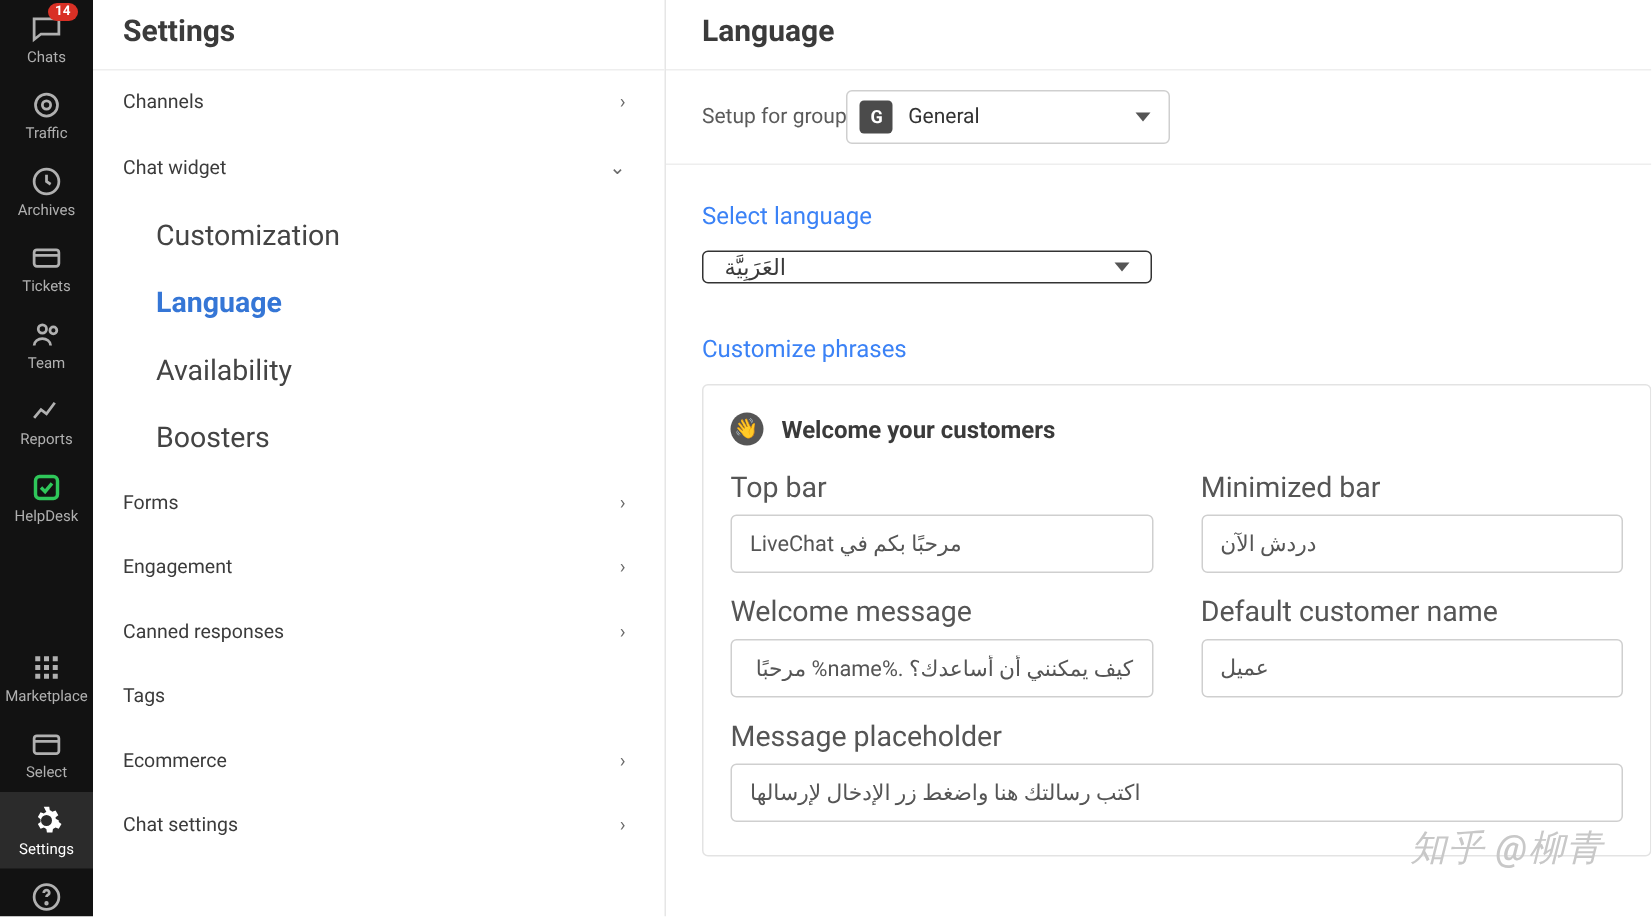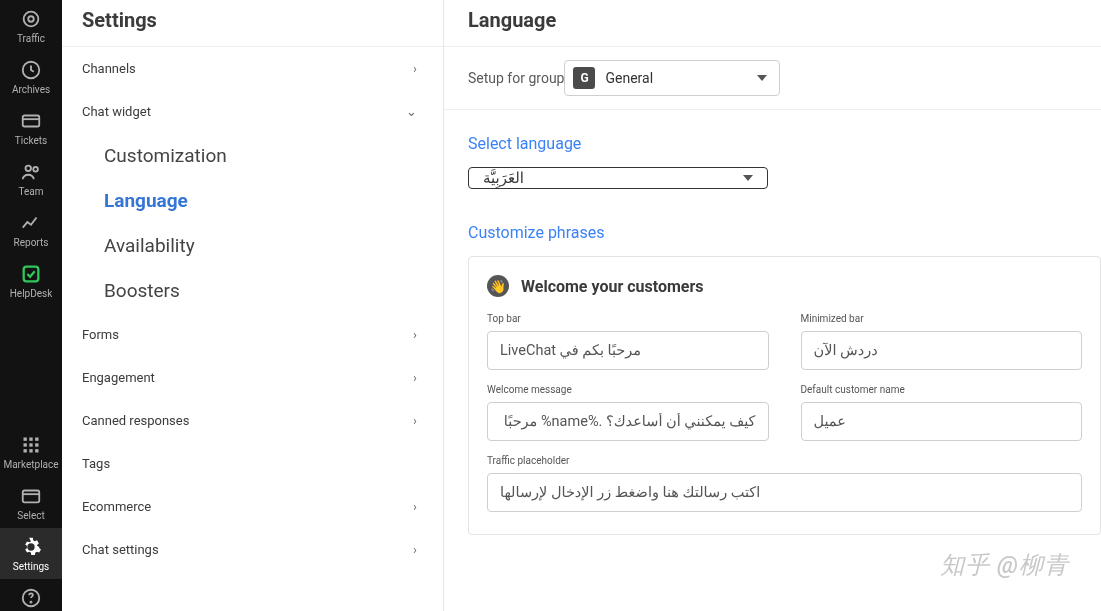--- a/index.html
+++ b/index.html
@@ -31,34 +31,43 @@
   .g-badge{background:#4b4b4b;color:#fff;font-weight:700;font-size:12px;width:22px;height:22px;border-radius:3px;display:flex;align-items:center;justify-content:center}
   .panel-body{flex:1;overflow-y:auto;padding:24px 0 40px 24px}
   .section-title{font-size:16px;font-weight:400;margin-bottom:14px;color:#3b82f6}
   .lang-select{border:1px solid #333;border-radius:4px;padding:1px 14px;width:300px;display:flex;align-items:center;justify-content:space-between;cursor:pointer;margin-bottom:34px;font-size:15px}
   .card{border:1px solid #e3e3e3;border-radius:4px;padding:18px 18px 8px;margin-right:0}
   .card-h{display:flex;align-items:center;gap:12px;font-size:16px;font-weight:700;margin-bottom:16px}
   .wave{width:22px;height:22px;border-radius:50%;background:#555;display:flex;align-items:center;justify-content:center;color:#fff;font-size:13px}
   .row{display:flex;gap:32px;margin-bottom:14px}
   .fld{flex:1;min-width:0}
   .fld.full{flex:1 1 100%}
-  .fld-lbl{font-size:10px;color:#555;margin-bottom:7px}
+  .fld-lbl{font-size:19px;color:#555;margin-bottom:7px}
   .fld-inp{width:100%;border:1px solid #cfcfcf;border-radius:4px;padding:10px 12px;font-size:14.5px;color:#555;direction:rtl;text-align:left}
   .tri{width:0;height:0;border-left:5px solid transparent;border-right:5px solid transparent;border-top:6px solid #555}
   .watermark{position:absolute;right:32px;bottom:30px;font-size:24px;color:#c8c8c8;font-style:italic;pointer-events:none;font-weight:500;letter-spacing:1px}
   .app{position:relative;display:flex;width:1101px;height:611px}
   
   .col-body::-webkit-scrollbar{width:8px}
   .col-body::-webkit-scrollbar-thumb{background:#d0d0d0;border-radius:4px}
 </style>
 </head>
 <body>
 <div class="app">
 
 <div class="rail">
+  <div class="rail-item">
+    <span class="badge">14</span>
+    <span class="ic">
+          <svg width="22" height="22" viewBox="0 0 24 24" fill="none" stroke="#b0b0b0" stroke-width="2">
+            <path d="M3 5h18v11H8l-5 4z"></path>
+          </svg>
+        </span>
+    <span class="lbl">Chats</span>
+  </div>
   <div class="rail-item">
     <span class="ic">
           <svg width="22" height="22" viewBox="0 0 24 24" fill="none" stroke="#b0b0b0" stroke-width="2">
             <circle cx="12" cy="12" r="3"></circle>
             <circle cx="12" cy="12" r="8"></circle>
           </svg>
         </span>
     <span class="lbl">Traffic</span>
   </div>
   <div class="rail-item">
@@ -233,21 +242,21 @@
           <div class="fld-lbl">Welcome message</div>
           <input class="fld-inp" value="كيف يمكنني أن أساعدك؟ .%name% مرحبًا يا" style="">
         </div>
         <div class="fld">
           <div class="fld-lbl">Default customer name</div>
           <input class="fld-inp" value="عميل" style="">
         </div>
       </div>
       <div class="row">
         <div class="fld full">
-          <div class="fld-lbl">Traffic placeholder</div>
+          <div class="fld-lbl">Message placeholder</div>
           <input class="fld-inp" value="اكتب رسالتك هنا واضغط زر الإدخال لإرسالها" style="">
         </div>
       </div>
     </div>
   </div>
 </div>
 
 <div class="watermark">知乎 @柳青</div>
 </div>
 

